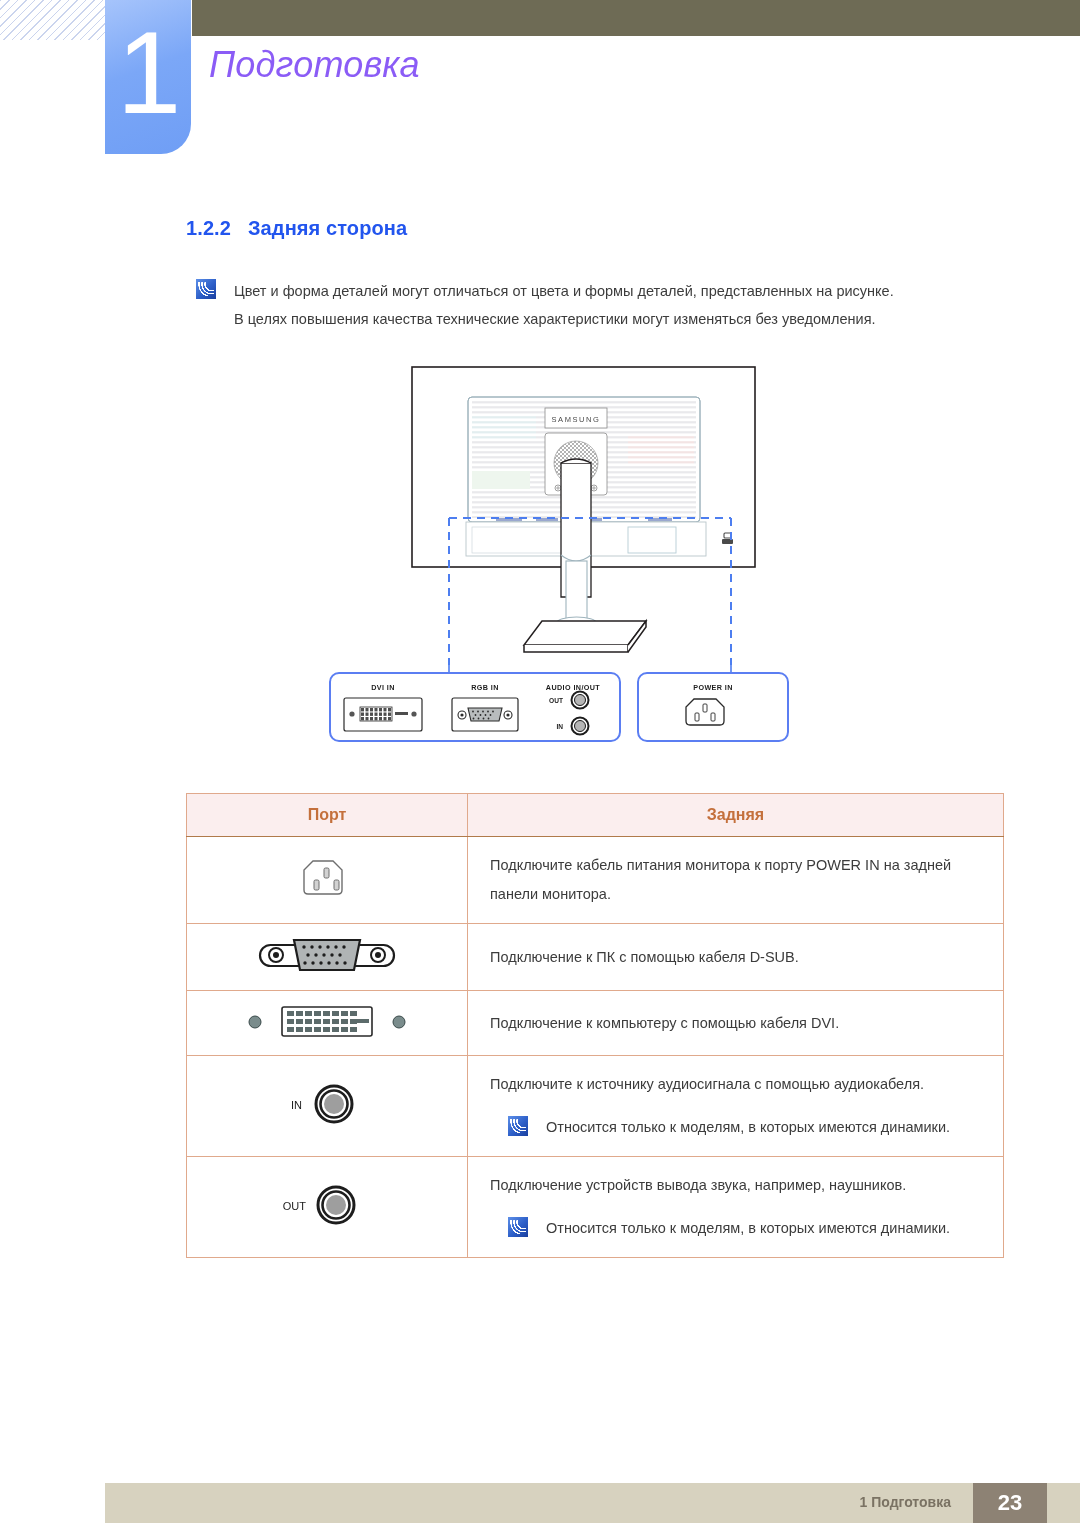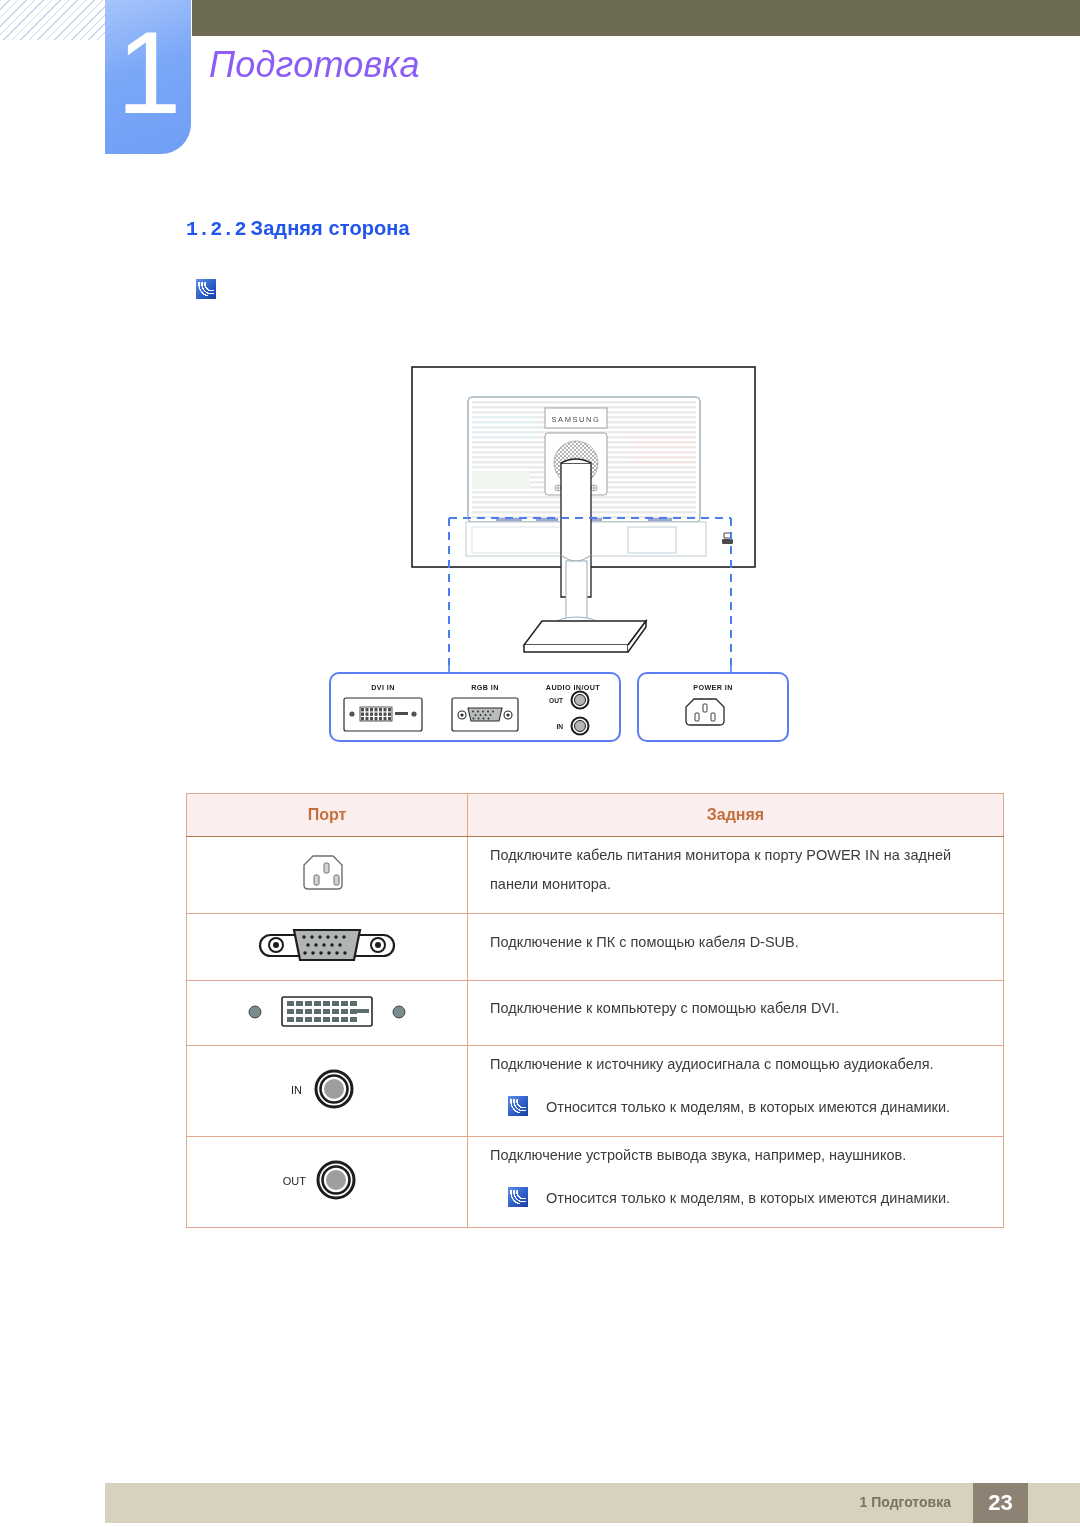--- a/index.html
+++ b/index.html
@@ -35,21 +35,21 @@
   .chap-title{
     position:absolute;left:209px;top:44px;
     font-size:36px;color:#8b5cf6;font-weight:400;letter-spacing:.2px;font-style:italic;
   }
 
   
   .sec-head{
     position:absolute;left:186px;top:217px;
     font-size:20px;font-weight:bold;color:#2255ee;letter-spacing:.1px;
   }
-  .sec-head .num{margin-right:4px;font-family:Liberation Mono, monospace;}
+  .sec-head .num{margin-right:17px;}
 
   
   .note{
     position:absolute;left:196px;top:277px;width:812px;
     display:flex;align-items:flex-start;
   }
   .note-icon{
     width:20px;height:20px;flex:0 0 20px;margin-top:2px;
     background:linear-gradient(135deg,#5d8fe8 0%,#2d5fc8 55%,#1a3f9e 100%);
     position:relative;overflow:hidden;
@@ -72,56 +72,60 @@
     border-collapse:collapse;
     border:1px solid #b79a5e;
   }
   .tbl th,.tbl td{border:1px solid #e0a98c;}
   .tbl thead th{
     background:#fbeeee;color:#c4703c;font-size:16px;font-weight:bold;
     padding:12px 4px;text-align:center;border-bottom:1px solid #b07a4a;
   }
   .tbl thead th.c1{width:272px;}
   .tbl td.icon-cell{width:272px;text-align:center;vertical-align:middle;padding:10px 0;}
-  .tbl td.txt-cell{padding:4px 0 14px 22px;font-size:14.5px;line-height:29px;color:#3c3c3c;}
+  .tbl td.txt-cell{padding:14px 0 14px 22px;font-size:14.5px;line-height:29px;color:#3c3c3c;}
   .sub-note{display:flex;align-items:flex-start;margin-top:14px;}
   .sub-note .note-icon{margin-top:3px;}
   .sub-note span{margin-left:18px;text-align:center;}
 
   
   .footer-bar{
     position:absolute;left:105px;top:1483px;width:975px;height:40px;
     background:#d7d2bf;
   }
   .footer-txt{
     position:absolute;top:1494px;right:129px;
     font-size:14px;color:#7a7263;font-weight:bold;
   }
   .footer-page{
-    position:absolute;left:973px;top:1483px;width:55px;height:40px;
+    position:absolute;left:973px;top:1483px;width:74px;height:40px;
     background:#8d8274;color:#ffffff;font-size:22px;font-weight:bold;
     display:flex;align-items:center;justify-content:center;
   }
 </style>
 </head>
 <body>
 
 <div class="hatch"></div>
 <div class="olive-bar"></div>
 <div class="chap-tab">
   <span class="chap-num">1</span>
 </div>
 <div class="chap-title">Подготовка</div>
 
 <div class="sec-head">
   <span class="num">1.2.2</span><span>Задняя сторона</span>
 </div>
 
 <div class="note">
   <span class="note-icon"></span>
+  <div class="note-lines">
+    <div>Цвет и форма деталей могут отличаться от цвета и формы деталей, представленных на рисунке.</div>
+    <div>В целях повышения качества технические характеристики могут изменяться без уведомления.</div>
+  </div>
 </div>
 
 <div class="figure">
 <svg width="1080" height="400" viewBox="0 0 1080 400">
   <defs>
     <pattern id="vent" width="6" height="5" patternUnits="userSpaceOnUse">
       <rect width="6" height="5" fill="#ffffff"></rect>
       <rect width="6" height="2.2" y="1.2" fill="#e9e9ec"></rect>
     </pattern>
     <pattern id="ventA" width="6" height="5" patternUnits="userSpaceOnUse">
@@ -363,21 +367,21 @@
     <tr>
       <td class="icon-cell">
         <svg width="110" height="56" viewBox="0 0 110 56">
           <text x="30" y="33" font-family="'Liberation Sans',sans-serif" font-size="11" text-anchor="end" fill="#1d1d1d">IN</text>
           <circle cx="62" cy="28" r="18" fill="#ffffff" stroke="#1d1d1d" stroke-width="3"></circle>
           <circle cx="62" cy="28" r="13.5" fill="#ffffff" stroke="#1d1d1d" stroke-width="2.6"></circle>
           <circle cx="62" cy="28" r="10" fill="#9e9e9e"></circle>
         </svg>
       </td>
       <td class="txt-cell">
-        <div>Подключение к источнику аудиосигнала с помощью аудиокабеля.</div>
+        <div>Подключите к источнику аудиосигнала с помощью аудиокабеля.</div>
         <div class="sub-note">
           <span class="note-icon"></span>
           <span>Относится только к моделям, в которых имеются динамики.</span>
         </div>
       </td>
     </tr>
 
     <tr>
       <td class="icon-cell">
         <svg width="110" height="56" viewBox="0 0 110 56">

